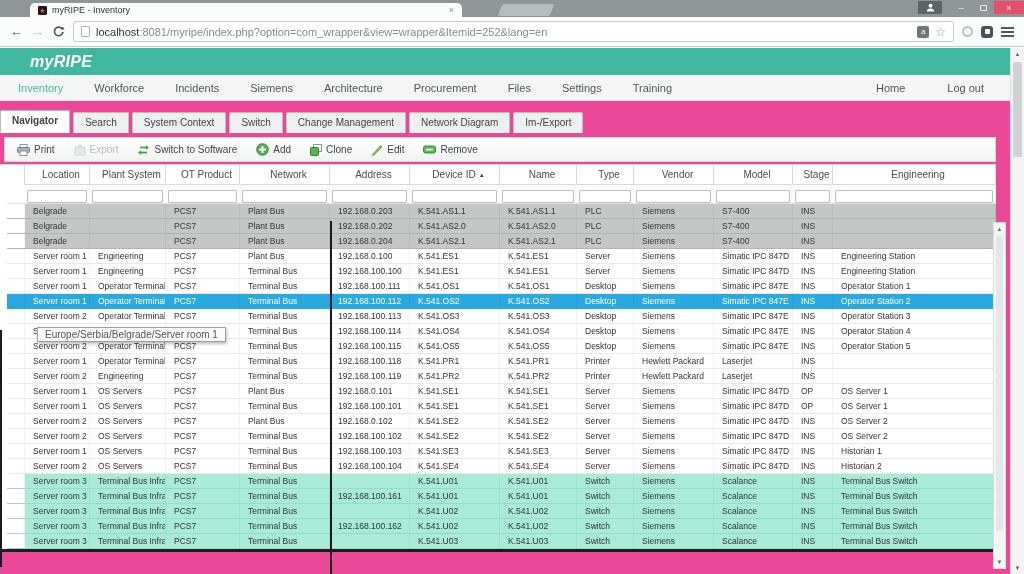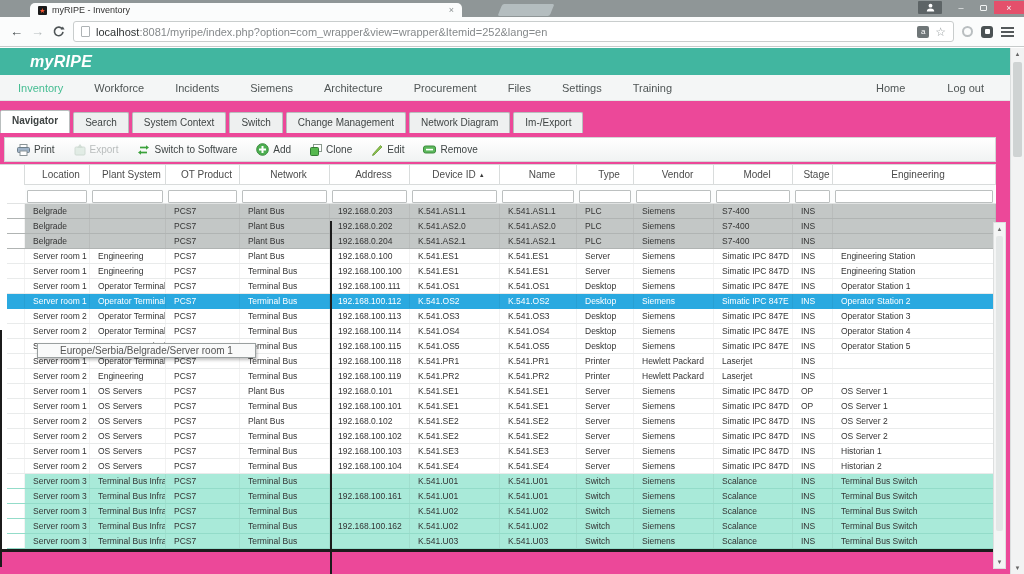--- a/index.html
+++ b/index.html
@@ -82,22 +82,22 @@
   .gutter { width:18px; background:#fff; }
   .trow.gray { background:#c3c7c6; border-color:#b0b4b3; }
   .trow.mint { background:#a9ead9; border-color:#93dcc9; }
   .trow.sel  { background:#2aa9e0; border-color:#2aa9e0; color:#fff; }
   .trow.sel .gutter { background:#2aa9e0; }
   .c1{width:65px}.c2{width:76px}.c3{width:74px}.c4{width:90px}.c5{width:80px}.c6{width:90px}
   .c7{width:77px}.c8{width:57px}.c9{width:80px}.c10{width:79px}.c11{width:40px}.c12{flex:1}
 
   .vline { position:absolute; left:330px; top:120px; height:353px; width:2px; background:#1b1b1b; z-index:5; }
   .leftline { position:absolute; left:0; top:229px; height:237px; width:2px; background:#1b1b1b; z-index:5; }
-  .tooltip { position:absolute; left:37px; top:242px; background:#f9fafa; border:1px solid #9aa0a0;
-             box-shadow:1px 2px 3px rgba(0,0,0,.25); font-size:10px; color:#555; padding:1px 22px; z-index:8; white-space:nowrap; }
+  .tooltip { position:absolute; left:37px; top:226px; background:#f9fafa; border:1px solid #9aa0a0;
+             box-shadow:1px 2px 3px rgba(0,0,0,.25); font-size:10px; color:#555; padding:1px 7px; z-index:8; white-space:nowrap; }
 
   
   .pagescroll { position:absolute; right:0; top:48px; bottom:0; width:14px; background:#f2f3f3; border-left:1px solid #dcdfdf; }
   .innerscroll { position:absolute; right:4px; top:121px; bottom:5px; width:13px; background:#f4f5f5; border:1px solid #dddfdf; }
   .sarrow { position:absolute; left:0; right:0; text-align:center; font-size:6px; color:#666; line-height:12px; }
   .sarrow.up { top:0; } .sarrow.down { bottom:0; }
   .thumb { position:absolute; left:2px; right:2px; background:#cfd3d3; border-radius:2px; }
   .pagescroll .thumb { top:14px; height:95px; }
   .innerscroll .thumb { top:13px; height:295px; background:#e4e7e7; }
 </style>

